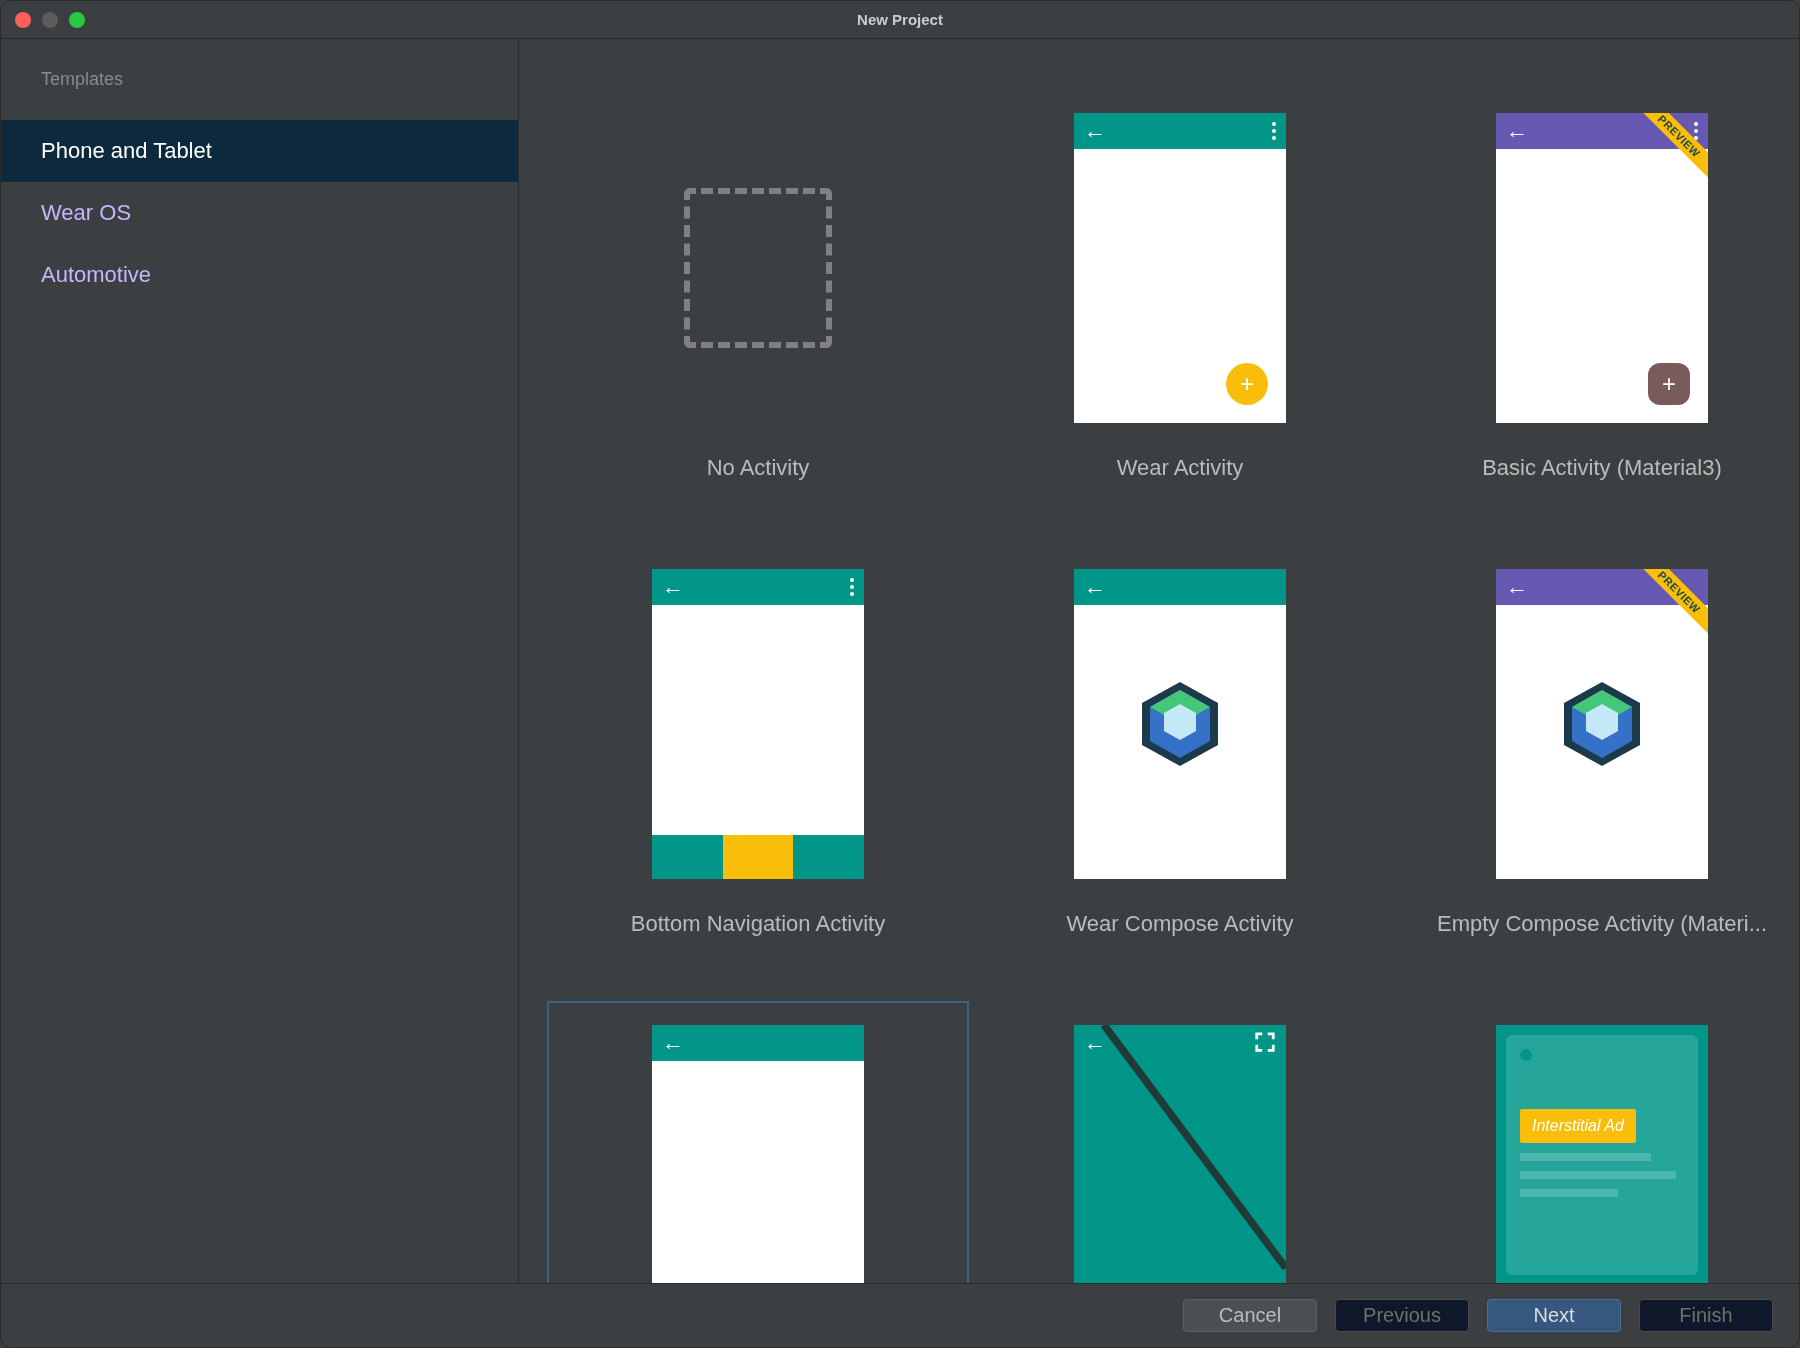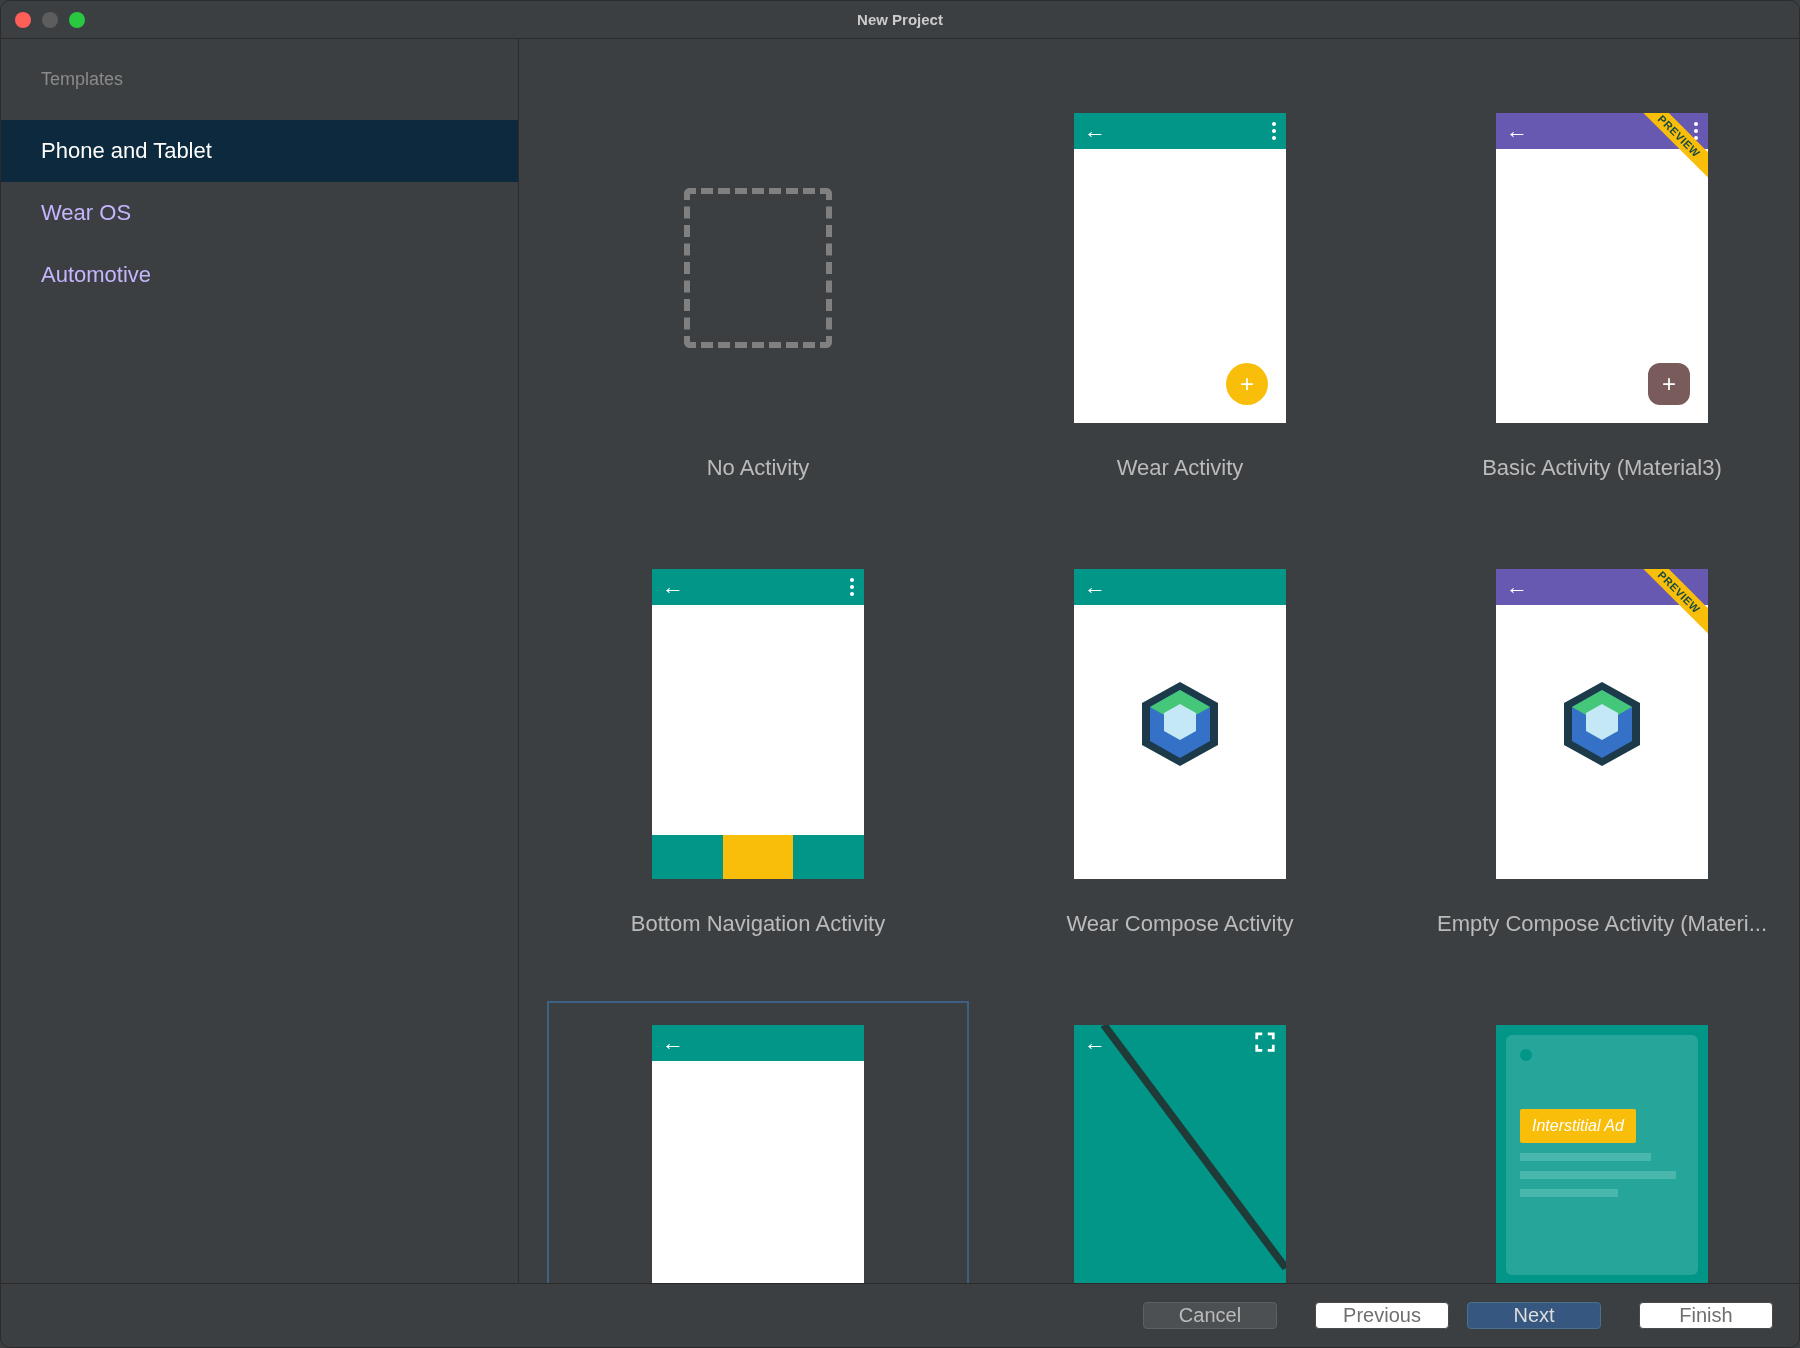--- a/index.html
+++ b/index.html
@@ -189,29 +189,29 @@
   .ad-line{ height:8px; background:#49b7ab; margin-top:10px;}
   .footer {
     height: 64px;
     border-top: 1px solid #2b2b2b;
     display:flex; align-items:center; justify-content:flex-end;
     padding: 0 26px; gap:18px;
     background:#3c3f41;
   }
   .btn {
     min-width: 134px;
-    height: 27px;
+    height: 33px;
     border: 1px solid #5e6060;
     background: #4c5052;
     color: #bbbbbb;
     font-size: 20px;
     border-radius: 4px;
     cursor: pointer;
   }
-  .btn:disabled{ color:#6f6f6f; background:#ffffff; border-color:#4a4a4a; cursor:default;margin-left:20px;}
+  .btn:disabled{ color:#6f6f6f; background:#0f172a; border-color:#4a4a4a; cursor:default;}
   .btn.primary{ background:#365880; border-color:#4a708b; color:#dddddd;}
 </style>
 </head>
 <body>
 
 <div class="window">
 
   <div class="titlebar">
     <div class="traffic-lights">
       <div class="tl tl-red"></div>

